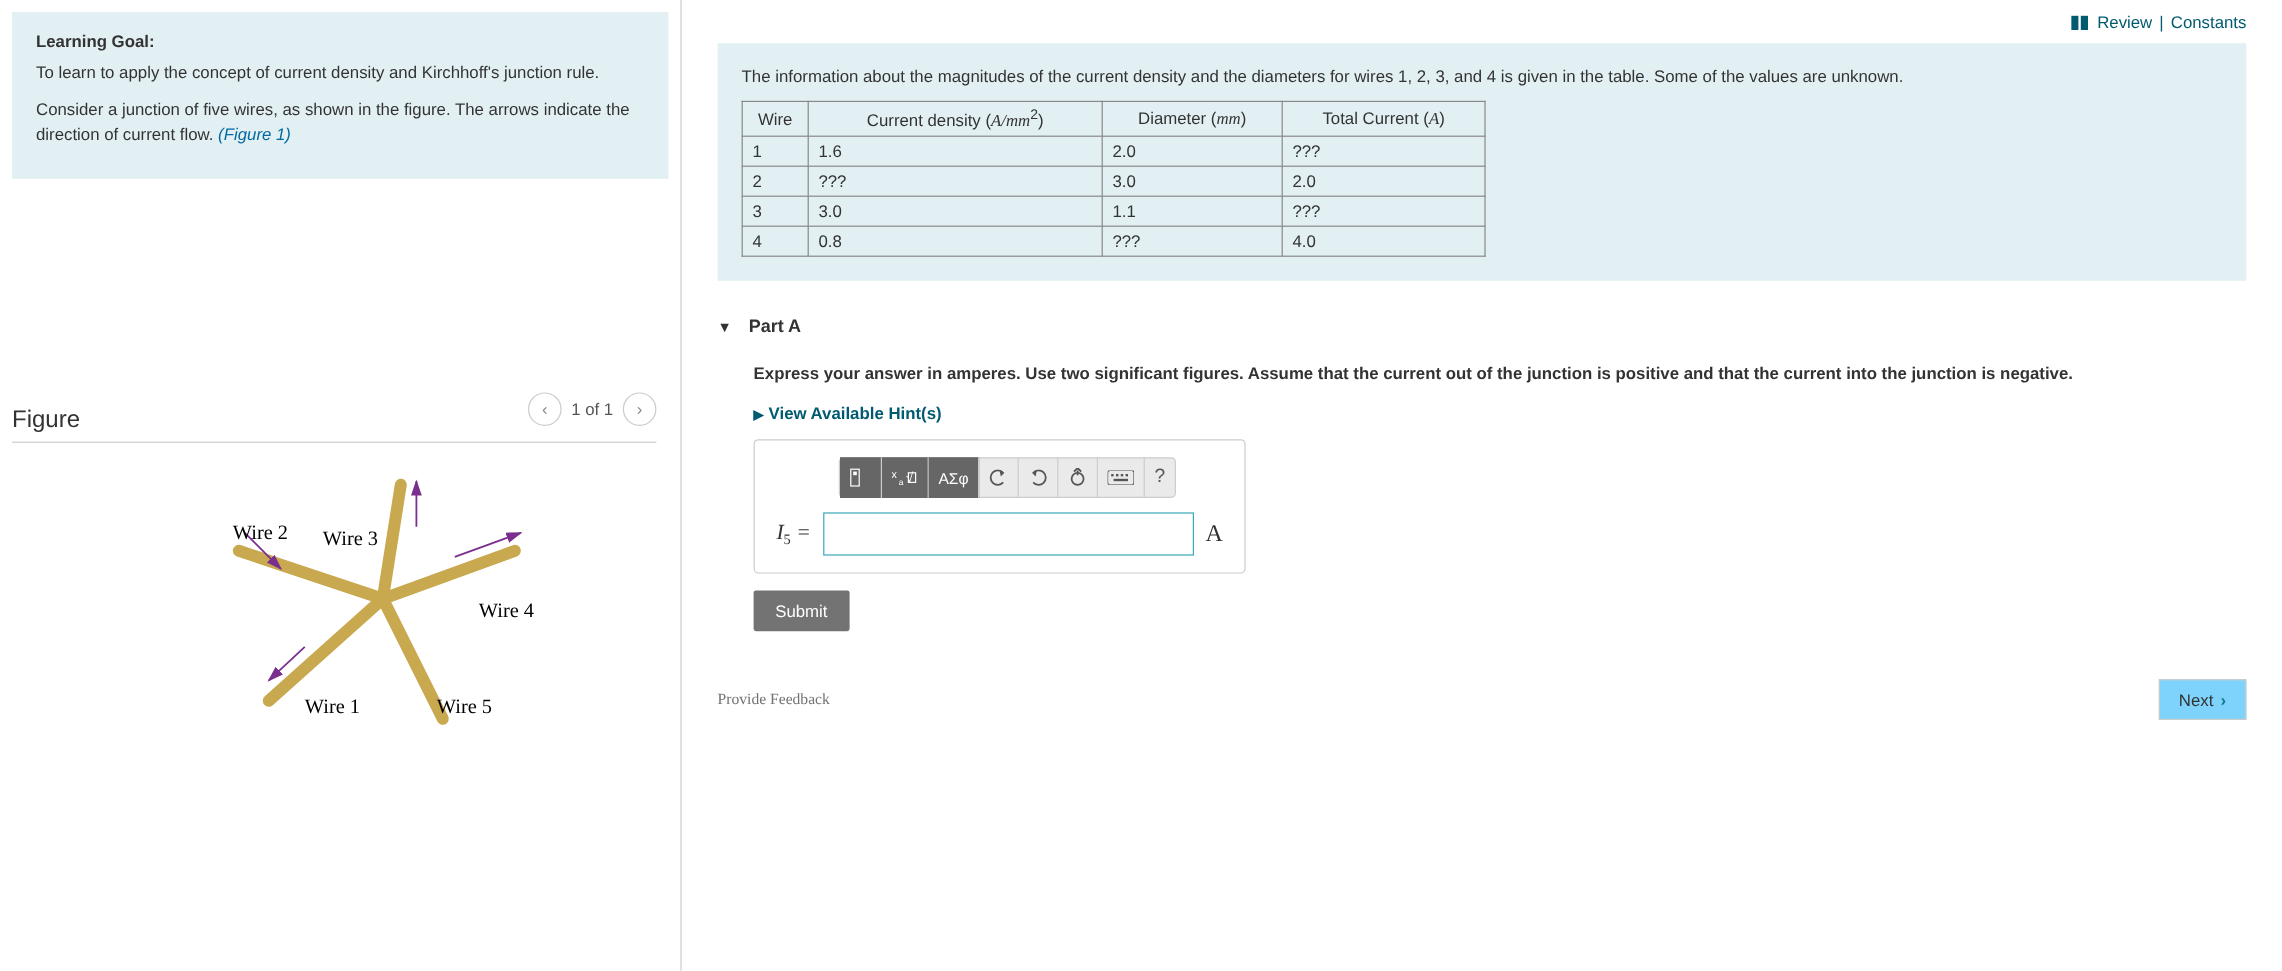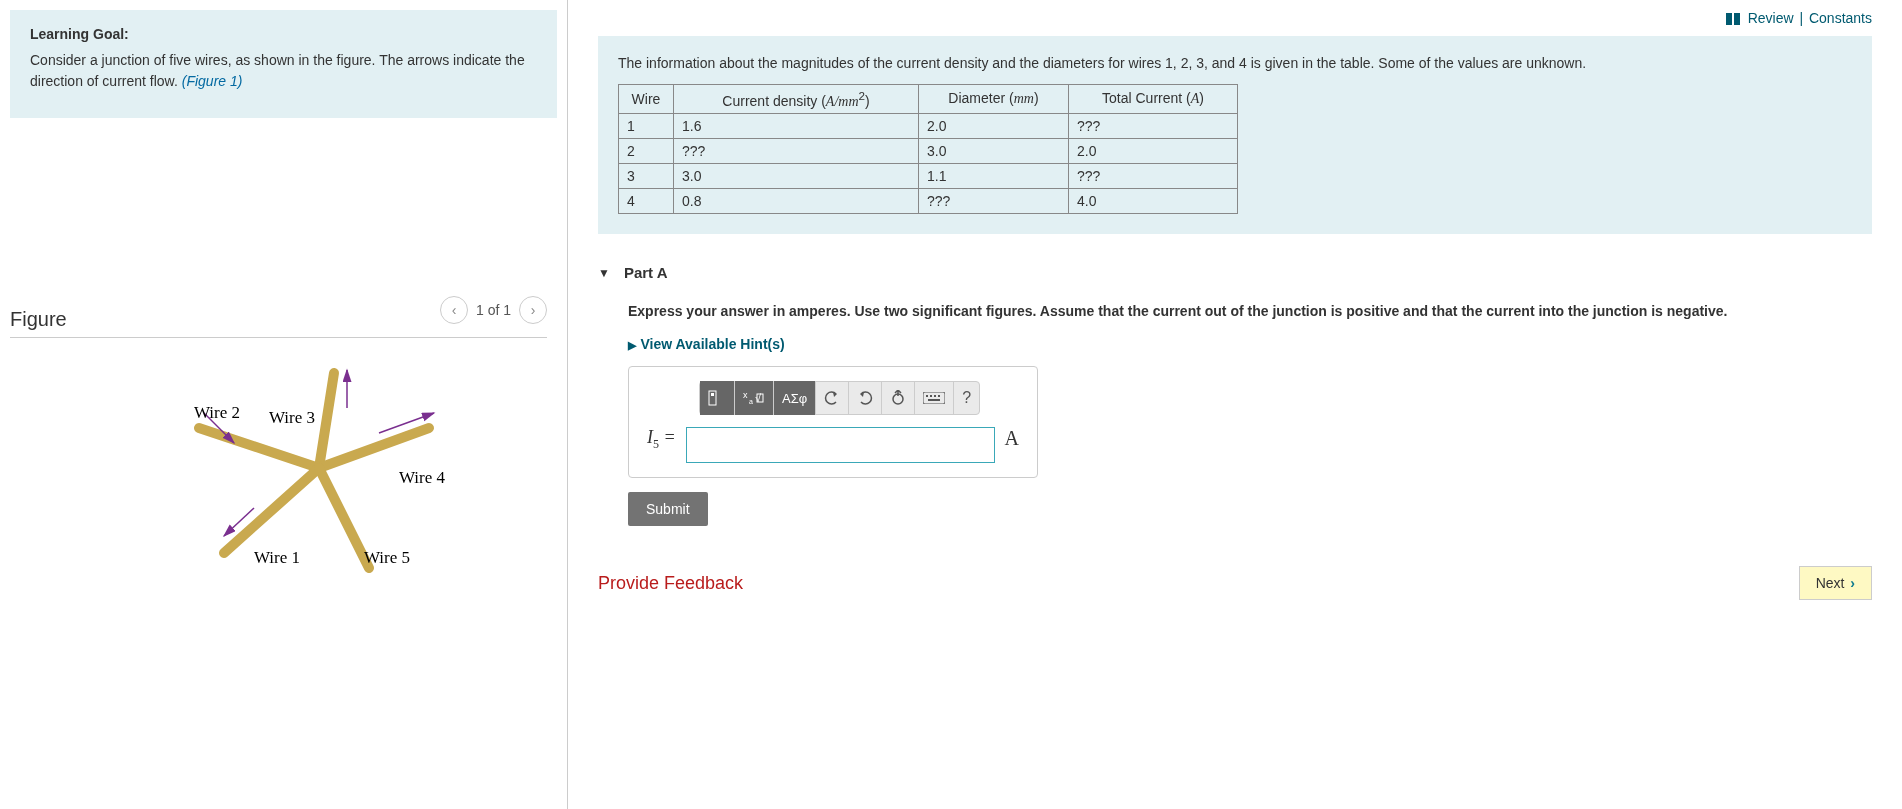--- a/index.html
+++ b/index.html
@@ -30,40 +30,41 @@
 .part-label { font-weight: bold; font-size: 15px; }
 .question-text { margin-left: 30px; margin-bottom: 14px; line-height: 1.5; }
 .bold-instr { font-weight: bold; margin-left: 30px; margin-bottom: 14px; line-height: 1.5; }
 .hints-link { color: #005a70; font-weight: bold; margin-left: 30px; margin-bottom: 14px; display: inline-block; cursor: pointer; }
 .hints-link .tri { font-size: 11px; margin-right: 4px; }
 .answer-box { border: 1px solid #ccc; border-radius: 4px; margin-left: 30px; margin-bottom: 14px; width: 410px; padding: 14px 18px; }
 .toolbar { background: #eaeaea; border: 1px solid #ccc; border-radius: 4px; display: inline-flex; align-items: center; height: 34px; margin-left: 52px; margin-bottom: 12px; }
 .tb-btn { height: 34px; padding: 0 8px; display: flex; align-items: center; justify-content: center; cursor: pointer; color: #555; border-right: 1px solid #ccc; }
 .tb-btn:last-child { border-right: none; }
 .tb-btn.dark { background: #666; color: #fff; font-size: 13px; }
-.input-row { display: flex; align-items: flex-start; gap: 10px; }
+.input-row { display: flex; align-items: center; gap: 10px; }
 .var-label { font-family: 'Times New Roman', serif; font-style: italic; font-size: 18px; }
 .var-label sub { font-size: 12px; font-style: normal; }
 .answer-input { flex: 1; height: 36px; border: 1px solid #3aa8b8; padding: 0 8px; font-size: 14px; }
 .unit-label { font-family: 'Times New Roman', serif; font-size: 20px; }
 .submit-btn { background: #737373; color: #fff; border: none; padding: 9px 18px; font-size: 14px; margin-left: 30px; cursor: pointer; border-radius: 2px; }
 .bottom-row { display: flex; justify-content: space-between; align-items: center; margin-top: 40px; padding: 0 0 10px 0; }
-.feedback-link { color: #b91c1c; cursor: pointer; font-size: 18px; }
-.next-btn { background: #fef9c3; border: 1px solid #ccc; padding: 8px 16px; cursor: pointer; font-size: 14px; color: #333; }
+.feedback-link { color: #737373; cursor: pointer; font-size: 13px; font-family: Liberation Serif, serif; }
+.next-btn { background: #7dd3fc; border: 1px solid #ccc; padding: 8px 16px; cursor: pointer; font-size: 14px; color: #333; }
 .next-btn .chev { color: #0d7a8f; font-weight: bold; margin-left: 2px; }
 .math-i { font-family: 'Times New Roman', serif; font-style: italic; }
 .figure-svg { display: block; margin: 0 auto; }
 </style>
 </head>
 <body>
 
 <div class="main-container">
   <div class="left-pane">
     <div class="goal-box">
       <div class="goal-title">Learning Goal:</div>
+      <div class="goal-text">To learn to apply the concept of current density and Kirchhoff's junction rule.</div>
       <div class="goal-text">
         <span>Consider a junction of five wires, as shown in the figure. The arrows indicate the direction of current flow. </span><span class="fig-link">(Figure 1)</span>
       </div>
     </div>
 
     <div class="figure-panel">
       <div class="figure-header">
         <div class="figure-title">Figure</div>
         <div class="fig-nav">
           <div class="nav-btn">‹</div>

